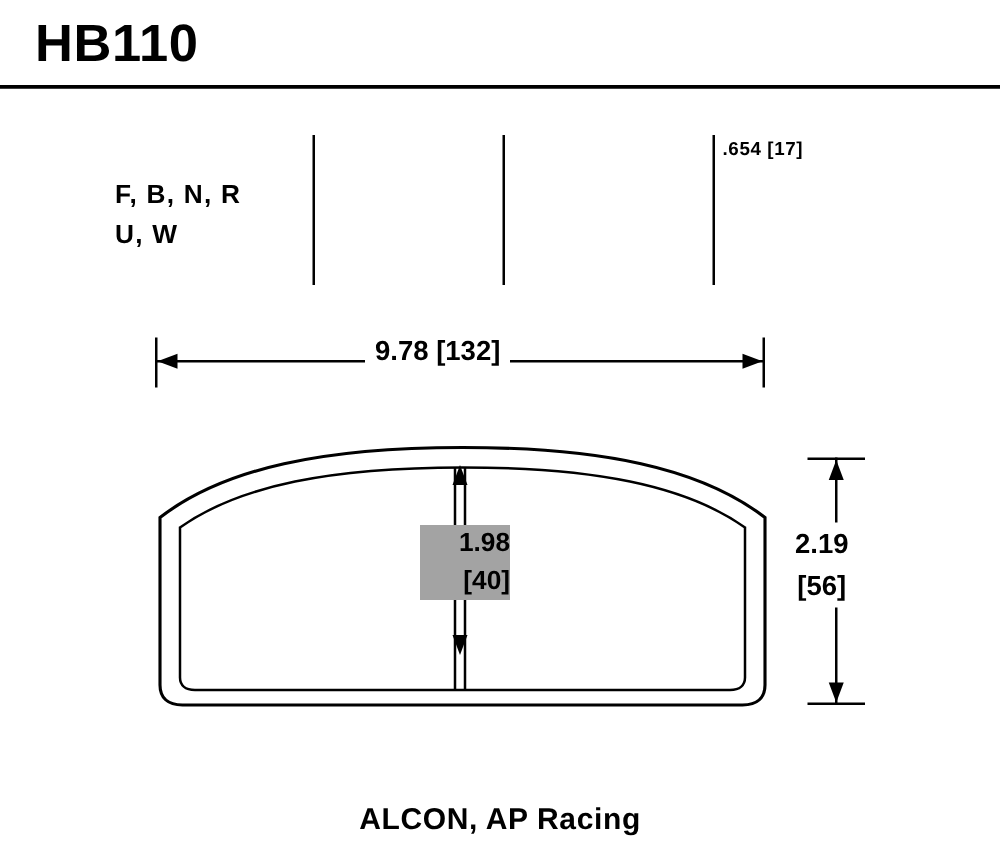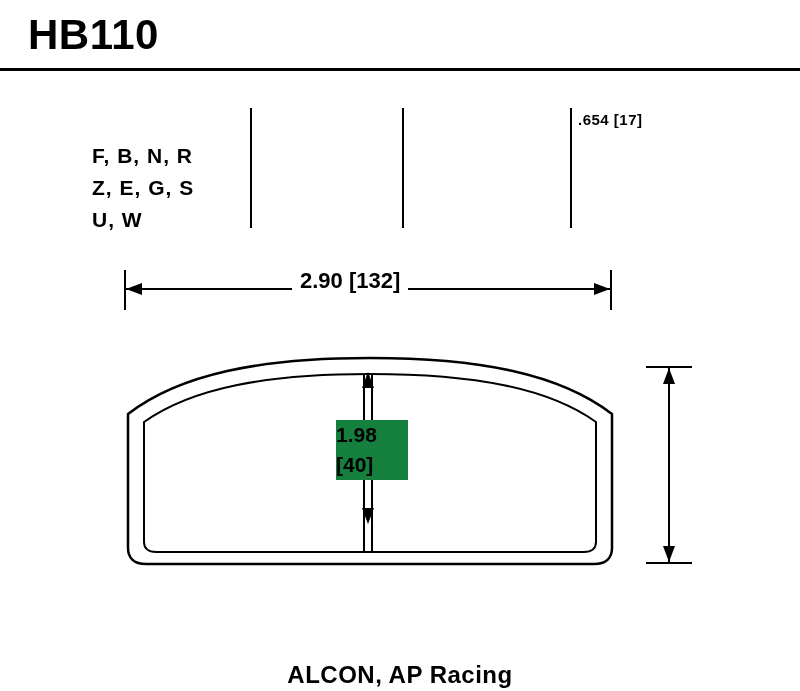--- a/index.html
+++ b/index.html
@@ -150,68 +150,66 @@
     background: #000000;
   }
 
   
   #inner-dim-label {
     left: 336px;
     top: 420px;
     font-size: 21px;
     font-weight: bold;
     line-height: 30px;
-    text-align: left;
-    background: #15803d;
+    text-align: right;
+    background: #a3a3a3;
     white-space: nowrap;
     width: 72px;
   }
 
   
   #brand-caption {
     left: 0;
     top: 642px;
     width: 800px;
     text-align: center;
     font-size: 24px;
     font-weight: bold;
     letter-spacing: 0.5px;
-    margin-top: 19px;
   }
 </style>
 </head>
 <body>
 
 <div id="sheet">
 
   <div class="abs" id="part-number">HB110</div>
 
   <div class="abs" id="header-rule"></div>
 
   <div class="abs" id="compound-codes">
     <div class="code-row">F, B, N, R</div>
-    <div class="code-row">Z, E, G, S</div>
     <div class="code-row">U, W</div>
   </div>
 
   <div class="abs" id="thickness-values">
     <div class="thk-row">.654 [17]</div>
   </div>
 
   <div class="abs vtick" style="left:250px; top:108px; height:120px;"></div>
   <div class="abs vtick" style="left:402px; top:108px; height:120px;"></div>
   <div class="abs vtick" style="left:570px; top:108px; height:120px;"></div>
 
   <div class="abs ext-line" style="left:124px; top:270px; height:40px;"></div>
   <div class="abs ext-line" style="left:610px; top:270px; height:40px;"></div>
 
   <div class="abs" id="width-dim-line"></div>
   <div class="abs arrow arrow-left" style="left:126px; top:283px;"></div>
   <div class="abs arrow arrow-right" style="left:594px; top:283px;"></div>
-  <div class="abs" id="width-dim-label">2.90 [132]</div>
+  <div class="abs" id="width-dim-label">9.78 [132]</div>
 
   <svg class="abs" id="pad-svg" width="500" height="230" viewBox="0 0 500 230">
 
     <path d="M 8 62
              C 60 22, 140 6, 250 6
              C 360 6, 440 22, 492 62
              L 492 196
              C 492 206, 486 212, 474 212
              L 26 212
              C 14 212, 8 206, 8 196
@@ -235,16 +233,20 @@
   <div class="abs" id="inner-dim-label">
     <div>1.98</div>
     <div>[40]</div>
   </div>
 
   <div class="abs htick" style="left:646px; top:366px; width:46px;"></div>
   <div class="abs htick" style="left:646px; top:562px; width:46px;"></div>
   <div class="abs" id="height-dim-line"></div>
   <div class="abs arrow arrow-up" style="left:663px; top:368px;"></div>
   <div class="abs arrow arrow-down" style="left:663px; top:546px;"></div>
+  <div class="abs" id="height-dim-label">
+    <div>2.19</div>
+    <div>[56]</div>
+  </div>
 
   <div class="abs" id="brand-caption">ALCON, AP Racing</div>
 
 </div>
 
 </body></html>

